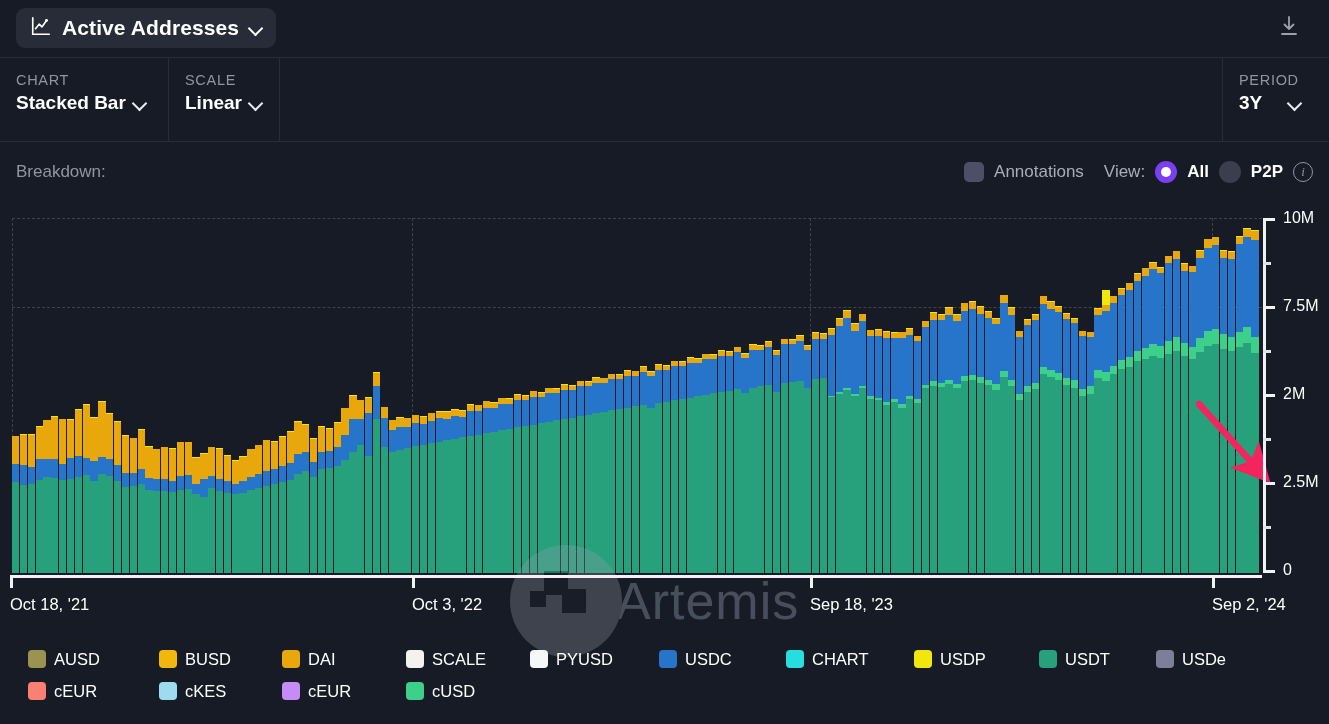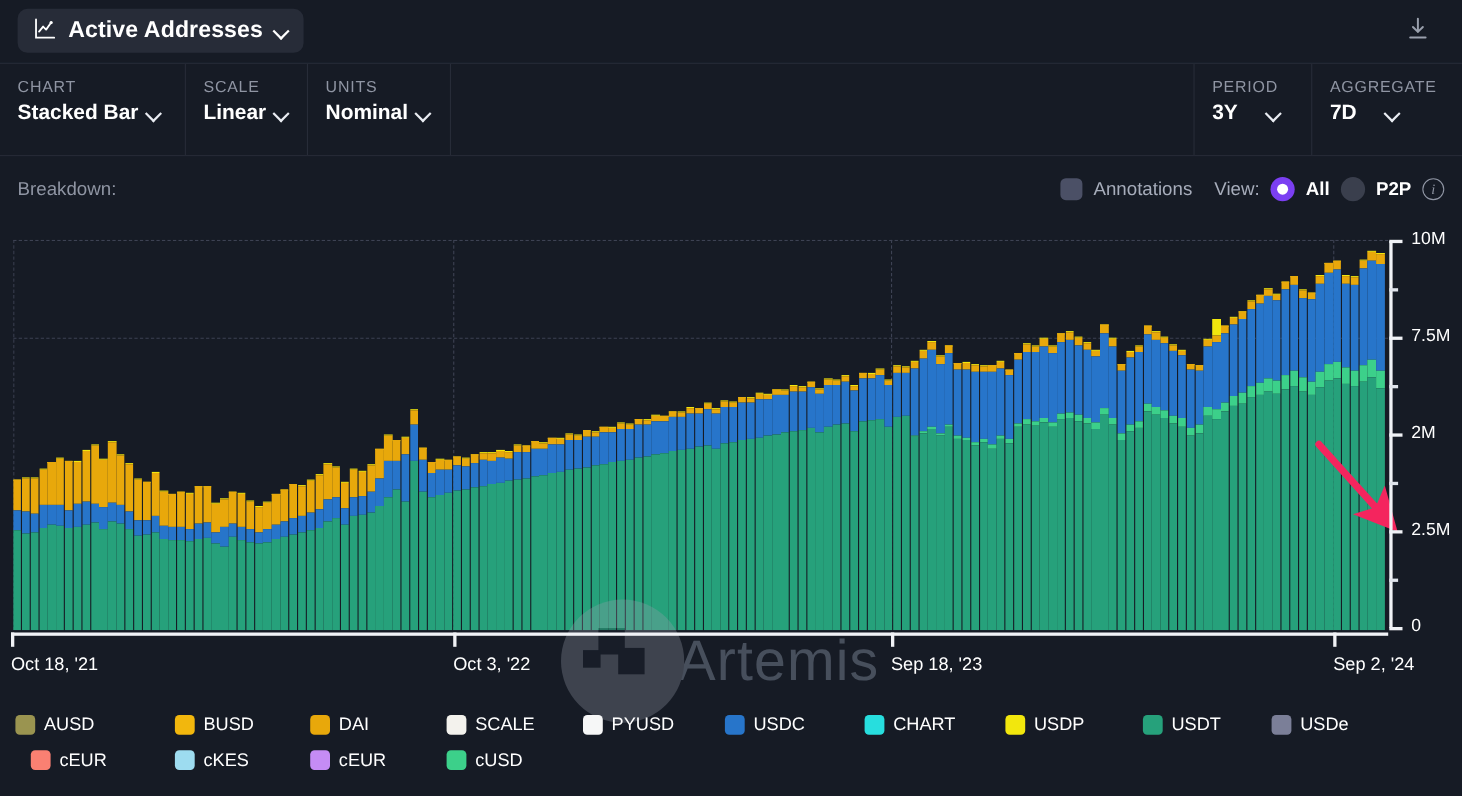--- a/index.html
+++ b/index.html
@@ -203,39 +203,25 @@
         <span class="chev"></span>
       </span>
     </div>
     <div class="ctrl ctrl-scale">
       <span class="lbl">SCALE</span>
       <span class="valrow">
         <span class="val">Linear</span>
         <span class="chev"></span>
       </span>
     </div>
-    <div class="ctrl ctrl-units">
-      <span class="lbl">UNITS</span>
-      <span class="valrow">
-        <span class="val">Nominal</span>
-        <span class="chev"></span>
-      </span>
-    </div>
     <div class="ctrl-spacer"></div>
     <div class="ctrl ctrl-period">
       <span class="lbl">PERIOD</span>
       <span class="valrow">
         <span class="val">3Y</span>
-        <span class="chev"></span>
-      </span>
-    </div>
-    <div class="ctrl ctrl-aggregate">
-      <span class="lbl">AGGREGATE</span>
-      <span class="valrow">
-        <span class="val">7D</span>
         <span class="chev"></span>
       </span>
     </div>
   </div>
 
   <div class="breakrow">
     <span class="bd-label">Breakdown:</span>
 
     <div class="right-opts">
       <div class="anno-box"></div>
@@ -1317,21 +1303,21 @@
         <div class="xlabel" style="left: 412px;">Oct 3, '22</div>
         <div class="xtick" style="left: 810px;"></div>
         <div class="xlabel" style="left: 810px;">Sep 18, '23</div>
         <div class="xtick" style="left: 1212px;"></div>
         <div class="xlabel" style="left: 1212px;">Sep 2, '24</div>
       </div>
   </div>
 
   <div class="legend">
     <div class="legrow" id="legrow1" style="position: relative;">
-        <div class="legitem" style="position: absolute; left: 0;">
+        <div class="legitem" style="position: absolute; left: 14px;">
           <span class="swatch" style="background: rgb(154, 148, 80);"></span>
           <span class="legtxt">AUSD</span>
         </div>
         <div class="legitem" style="position: absolute; left: 145px;">
           <span class="swatch" style="background: rgb(242, 183, 13);"></span>
           <span class="legtxt">BUSD</span>
         </div>
         <div class="legitem" style="position: absolute; left: 268px;">
           <span class="swatch" style="background: rgb(232, 168, 11);"></span>
           <span class="legtxt">DAI</span>

